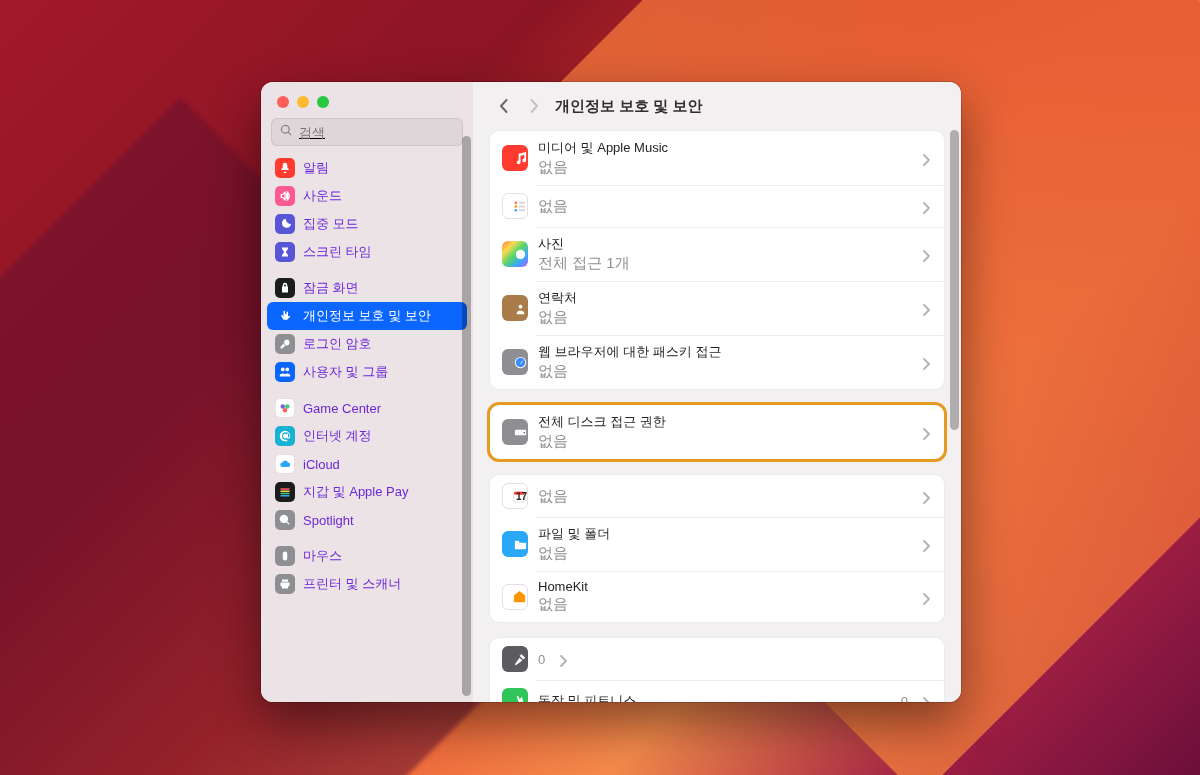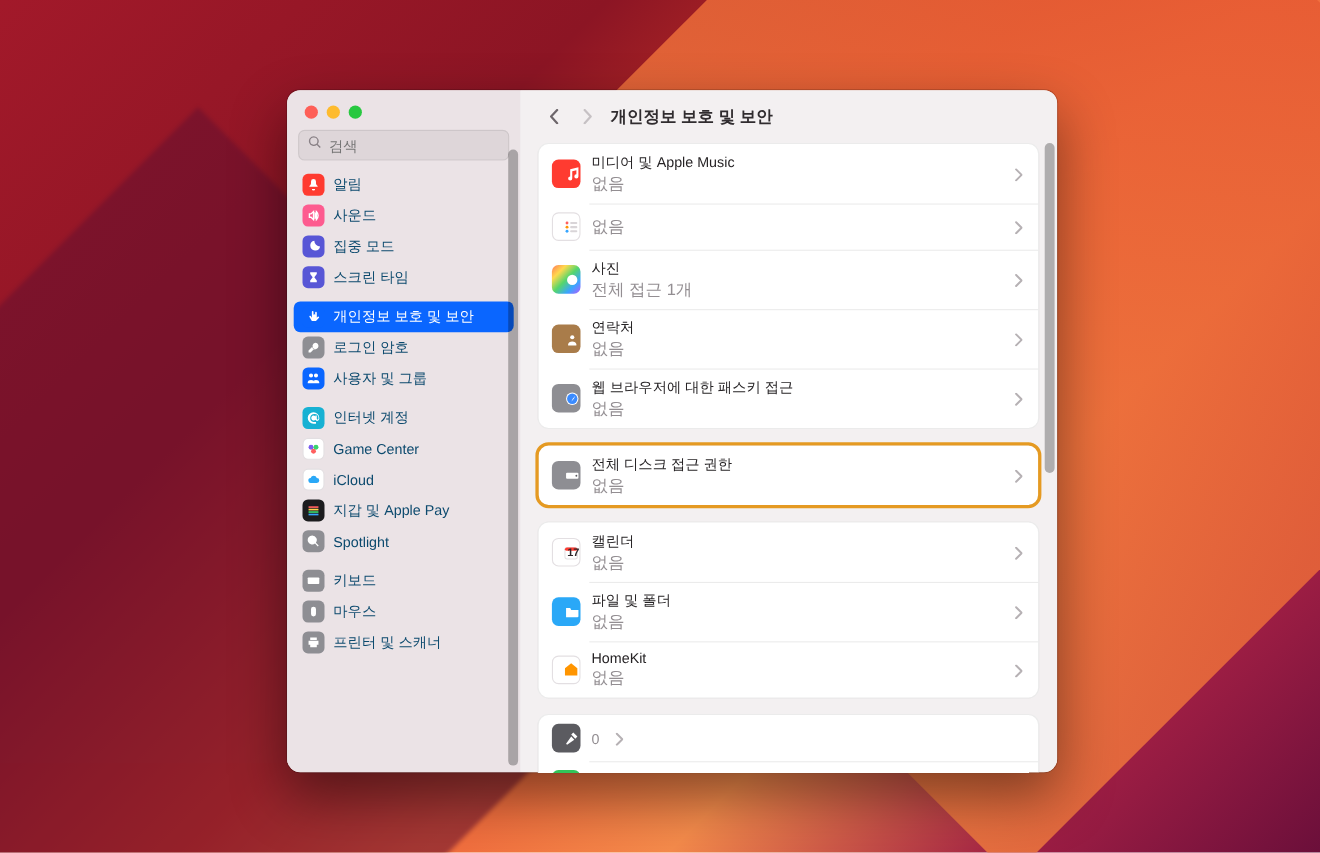--- a/index.html
+++ b/index.html
@@ -17,25 +17,25 @@
   .window {
     position:absolute; left:261px; top:82px; width:700px; height:620px;
     background:#f4f0f0; border-radius:12px; box-shadow:0 22px 50px rgba(0,0,0,.45), 0 0 0 1px rgba(0,0,0,.15);
     display:flex; overflow:hidden;
   }
   .sidebar { width:212px; flex:0 0 212px; background:rgba(234,226,229,.96); display:flex; flex-direction:column; position:relative;}
   .traffic { display:flex; gap:8px; padding:14px 0 0 16px;}
   .tl { width:12px; height:12px; border-radius:50%; position:relative;}
   .tl.red{background:#fe5f57;} .tl.yellow{background:#febb2e;} .tl.green{background:#28c840;}
   .search-wrap{ padding:10px 10px 6px;}
-  .search{ display:flex; align-items:center; gap:6px; background:rgba(0,0,0,.055); border:1px solid rgba(0,0,0,.08); border-radius:6px; padding:4px 8px; height:28px;}
+  .search{ display:flex; align-items:center; gap:6px; background:rgba(0,0,0,.055); border:1px solid rgba(0,0,0,.08); border-radius:6px; padding:4px 8px; height:28px;text-decoration:underline;}
   .search svg{width:13px;height:13px;fill:#898186;}
   .search input{ border:0; background:transparent; outline:0; font-size:13px; color:#7d767a; width:100%;}
   .sb-scroll{ flex:1; overflow-y:auto; padding:2px 6px 10px;}
-  .sb-item{ display:flex; align-items:center; gap:8px; padding:4px 8px; border-radius:6px; font-size:13px; color:#0c4a6e; cursor:default;}
+  .sb-item{ display:flex; align-items:center; gap:8px; padding:4px 8px; border-radius:6px; font-size:13px; color:#6d28d9; cursor:default;}
   .sb-item.selected{ background:#0a66ff; color:#fff;}
   .sb-icon{ width:20px; height:20px; border-radius:5px; flex:0 0 20px; display:flex; align-items:center; justify-content:center;}
   .sb-icon svg{width:12px;height:12px;fill:#fff;}
   .sb-sep{height:8px;}
   .sb-thumb{ position:absolute; right:2px; top:54px; width:9px; height:560px; border-radius:5px; background:rgba(0,0,0,.28);}
 
   .content{ flex:1; display:flex; flex-direction:column; background:#f3f0f1;}
   .titlebar{ height:48px; flex:0 0 48px; display:flex; align-items:center; gap:12px; padding:0 22px;}
   .nav-btn{ width:18px; height:22px; display:flex; align-items:center; justify-content:center;}
   .nav-btn svg{width:12px;height:14px;}
@@ -112,20 +112,28 @@
         </div>
         <div class="sb-item">
           <div class="sb-icon ic-indigo">
             <svg viewBox="0 0 16 16">
               <path d="M4 2h8v2l-3 4 3 4v2H4v-2l3-4-3-4z"></path>
             </svg>
           </div>
           <span>스크린 타임</span>
         </div>
         <div class="sb-sep"></div>
+        <div class="sb-item">
+          <div class="sb-icon ic-black">
+            <svg viewBox="0 0 16 16">
+              <path d="M8 1a3 3 0 013 3v2h1v8H4V6h1V4a3 3 0 013-3zm0 2a1 1 0 00-1 1v2h2V4a1 1 0 00-1-1z"></path>
+            </svg>
+          </div>
+          <span>잠금 화면</span>
+        </div>
         <div class="sb-item selected">
           <div class="sb-icon ic-blue">
             <svg viewBox="0 0 16 16">
               <path d="M6 2a1 1 0 012 0v4a1 1 0 012 0V3a1 1 0 012 0v6l1-1a1 1 0 111.4 1.4L11 13H6l-3-5a1 1 0 011.7-1L6 9z"></path>
             </svg>
           </div>
           <span>개인정보 보호 및 보안</span>
         </div>
         <div class="sb-item">
           <div class="sb-icon ic-grey">
@@ -137,37 +145,37 @@
         </div>
         <div class="sb-item">
           <div class="sb-icon ic-blue">
             <svg viewBox="0 0 16 16">
               <path d="M5 7a2.5 2.5 0 100-5 2.5 2.5 0 000 5zm6 0a2.5 2.5 0 100-5 2.5 2.5 0 000 5zM1 13c0-2 2-3 4-3s4 1 4 3v1H1zm8 1v-1c0-.9-.3-1.7-.9-2.3C9 10.2 10 10 11 10c2 0 4 1 4 3v1z"></path>
             </svg>
           </div>
           <span>사용자 및 그룹</span>
         </div>
         <div class="sb-sep"></div>
-        <div class="sb-item">
-          <div class="sb-icon ic-teal">
-            <svg viewBox="0 0 16 16">
-              <path d="M8 1a7 7 0 017 7v1a2.5 2.5 0 01-4.7 1.2A3 3 0 118 5a3 3 0 012.3 1.1V5h1.7v4a1 1 0 002 0V8A5 5 0 108 13h3v2H8A7 7 0 018 1z"></path>
-            </svg>
-          </div>
-          <span>인터넷 계정</span>
-        </div>
         <div class="sb-item">
           <div class="sb-icon ic-white">
             <svg viewBox="0 0 16 16">
               <circle cx="5" cy="6" r="3" fill="#7a5cf0"></circle>
               <circle cx="11" cy="6" r="3" fill="#3ad36b"></circle>
               <circle cx="8" cy="11" r="3" fill="#ff5f5f"></circle>
             </svg>
           </div>
           <span>Game Center</span>
+        </div>
+        <div class="sb-item">
+          <div class="sb-icon ic-teal">
+            <svg viewBox="0 0 16 16">
+              <path d="M8 1a7 7 0 017 7v1a2.5 2.5 0 01-4.7 1.2A3 3 0 118 5a3 3 0 012.3 1.1V5h1.7v4a1 1 0 002 0V8A5 5 0 108 13h3v2H8A7 7 0 018 1z"></path>
+            </svg>
+          </div>
+          <span>인터넷 계정</span>
         </div>
         <div class="sb-item">
           <div class="sb-icon ic-white">
             <svg viewBox="0 0 16 16">
               <path fill="#2aa8f7" d="M12 12H5a3 3 0 01-.5-6A4 4 0 0112 6a3 3 0 010 6z"></path>
             </svg>
           </div>
           <span>iCloud</span>
         </div>
         <div class="sb-item">
@@ -183,28 +191,20 @@
         </div>
         <div class="sb-item">
           <div class="sb-icon ic-grey">
             <svg viewBox="0 0 16 16">
               <path d="M6.5 1a5.5 5.5 0 014.38 8.82l3.4 3.4-1.06 1.06-3.4-3.4A5.5 5.5 0 116.5 1z"></path>
             </svg>
           </div>
           <span>Spotlight</span>
         </div>
         <div class="sb-sep"></div>
-        <div class="sb-item">
-          <div class="sb-icon ic-grey">
-            <svg viewBox="0 0 16 16">
-              <rect x="1" y="4" width="14" height="8" rx="1"></rect>
-            </svg>
-          </div>
-          <span>키보드</span>
-        </div>
         <div class="sb-item">
           <div class="sb-icon ic-grey">
             <svg viewBox="0 0 16 16">
               <rect x="5" y="2" width="6" height="12" rx="3"></rect>
             </svg>
           </div>
           <span>마우스</span>
         </div>
         <div class="sb-item">
           <div class="sb-icon ic-grey">
@@ -333,21 +333,20 @@
         <div class="card">
           <div class="row">
             <div class="row-icon ic-white" style="position: relative;">
               <svg viewBox="0 0 16 16">
                 <rect x="2" y="3" width="12" height="11" rx="2" fill="#fff" stroke="#e3dfe2"></rect>
                 <rect x="2" y="3" width="12" height="3" rx="2" fill="#ff3b30"></rect>
               </svg>
               <span style="position: absolute; font-size: 10px; font-weight: 700; color: rgb(44, 38, 42);">17</span>
             </div>
             <div class="row-texts">
-              <div class="row-title">캘린더</div>
               <div class="row-sub">없음</div>
             </div>
             <span class="chev"><svg viewBox="0 0 8 12">
                 <path d="M2 1l5 5-5 5" fill="none" stroke="#b6b1b4" stroke-width="1.8" stroke-linecap="round" stroke-linejoin="round"></path>
               </svg></span>
           </div>
           <div class="row">
             <div class="row-icon ic-sky">
               <svg viewBox="0 0 16 16">
                 <path d="M2 4h4l1 2h7v6a1 1 0 01-1 1H2z"></path>

